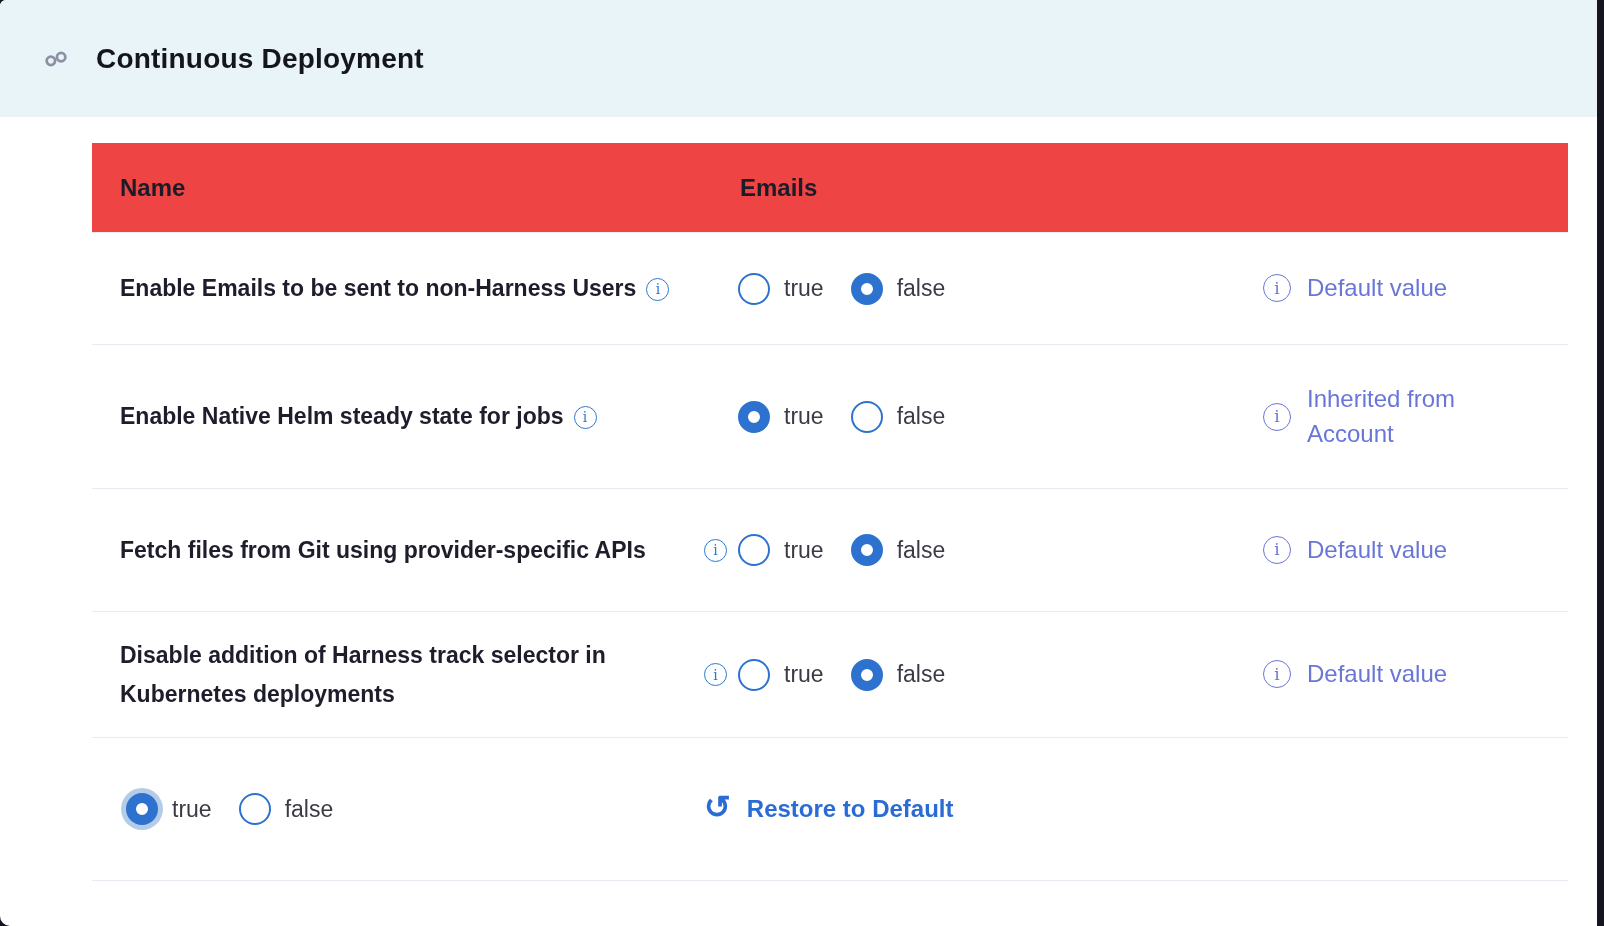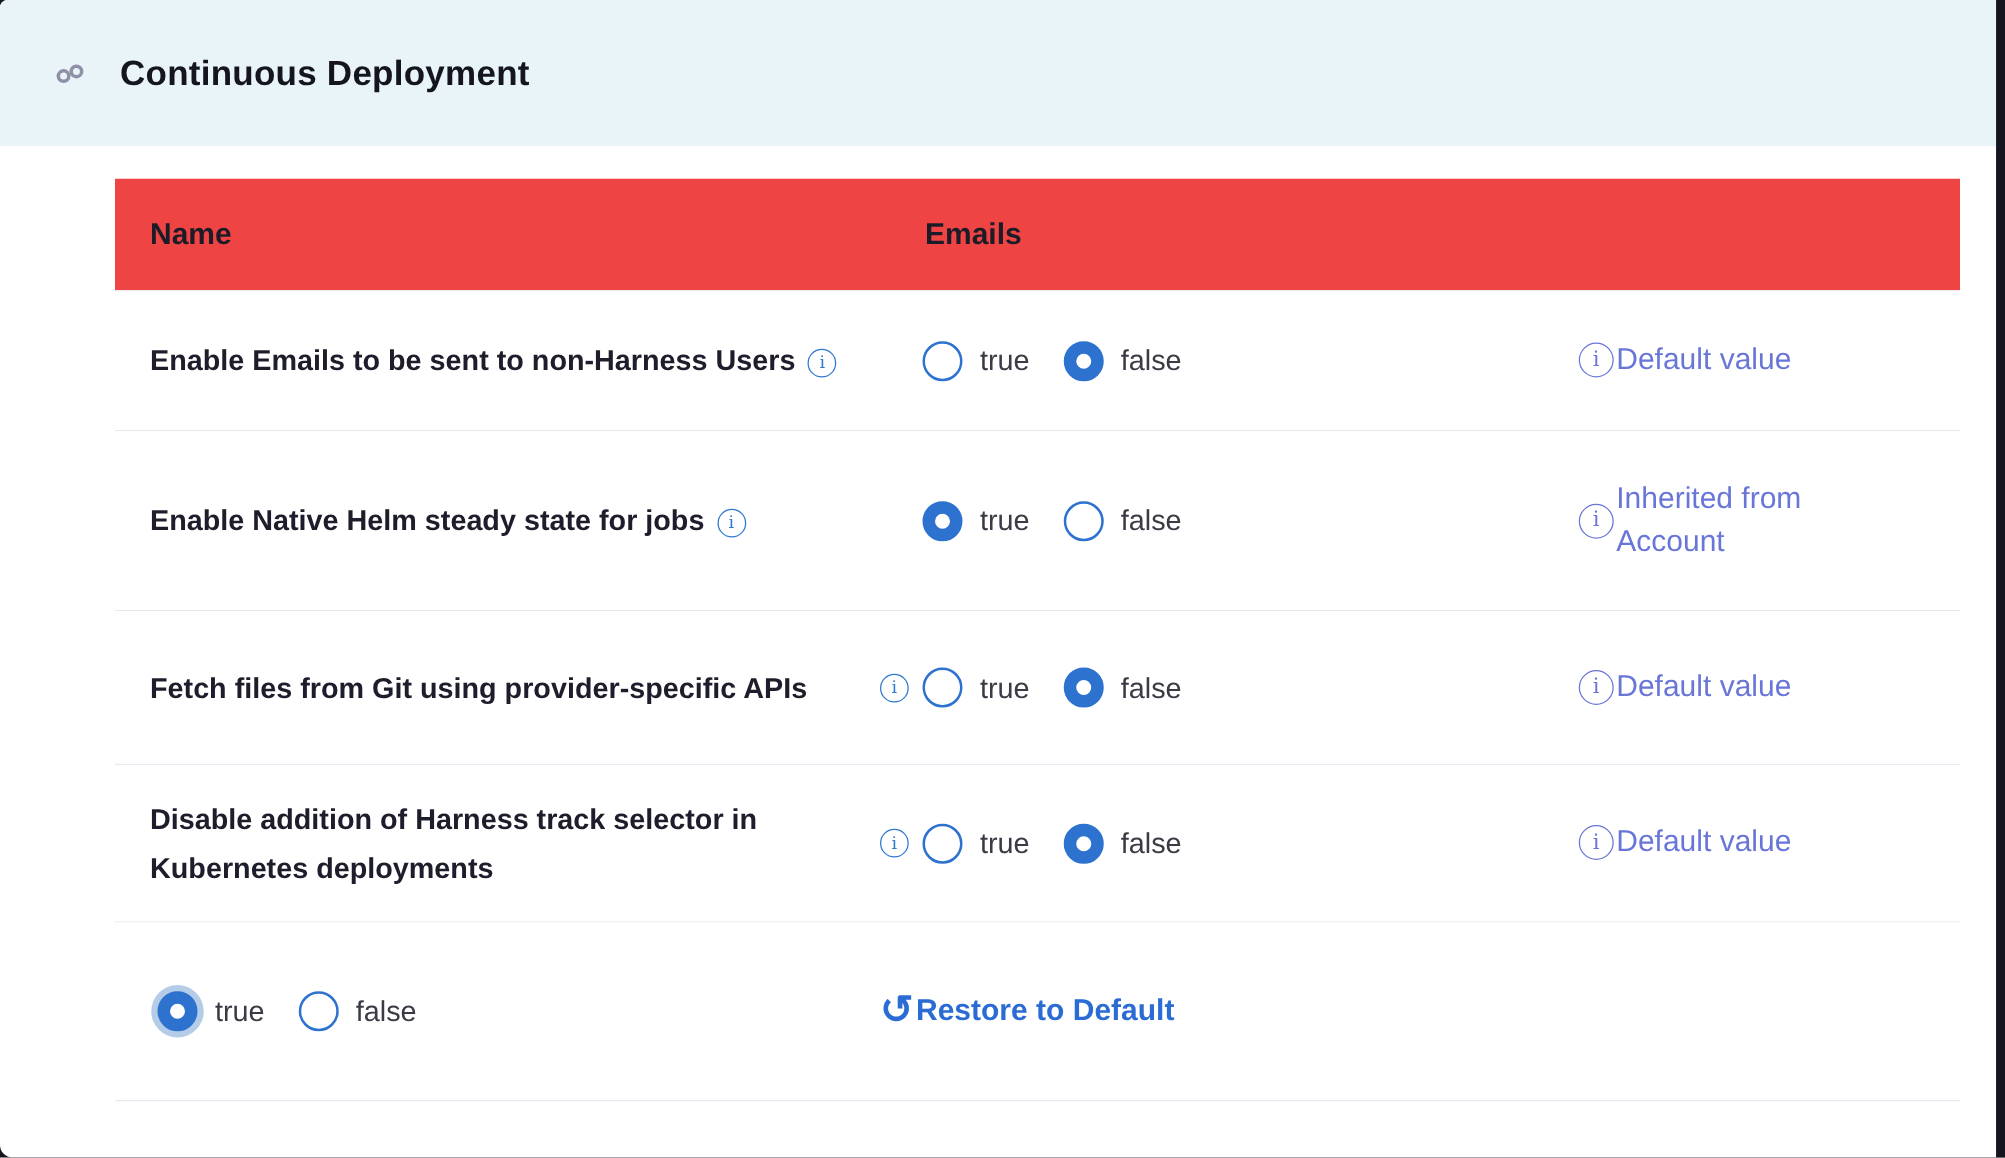--- a/index.html
+++ b/index.html
@@ -125,21 +125,21 @@
 
   .status-cell {
     display: flex;
     align-items: center;
     padding-right: 10px;
   }
   .status-cell .info-badge { width: 28px; height: 28px; min-width: 28px; font-size: 17px; border-width: 1.8px; }
   .status-default, .status-inherited { color: #6976d8; }
   .status-text {
     font-size: 24px;
-    margin-left: 2px;
+    margin-left: 16px;
     line-height: 1.42;
   }
   .status-inherited .status-text { max-width: 195px; }
   .status-restore { color: #2b6cd4; }
   .status-restore .status-text { font-weight: 700; }
   .restore-icon {
     font-size: 32px;
     font-weight: 700;
     line-height: 1;
     transform: translateY(-2px);

